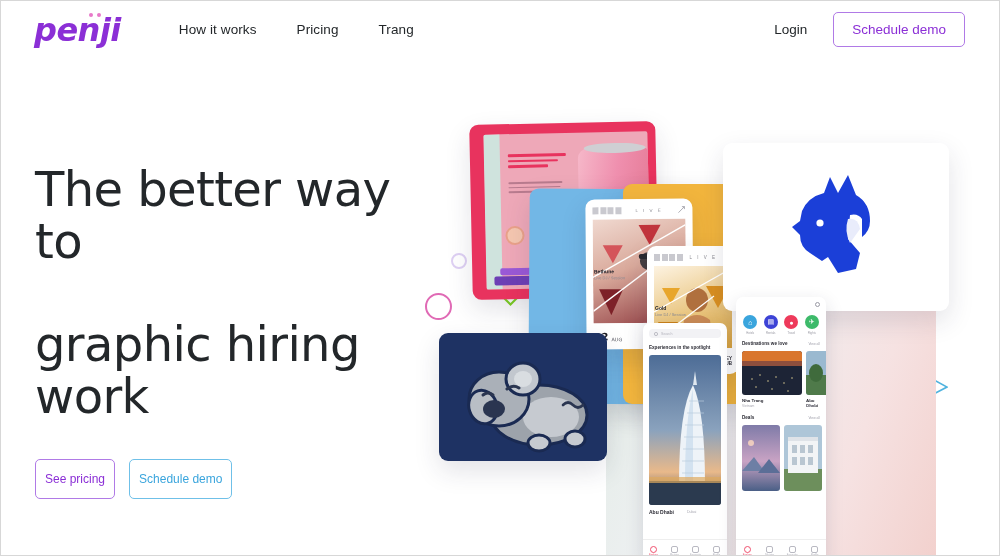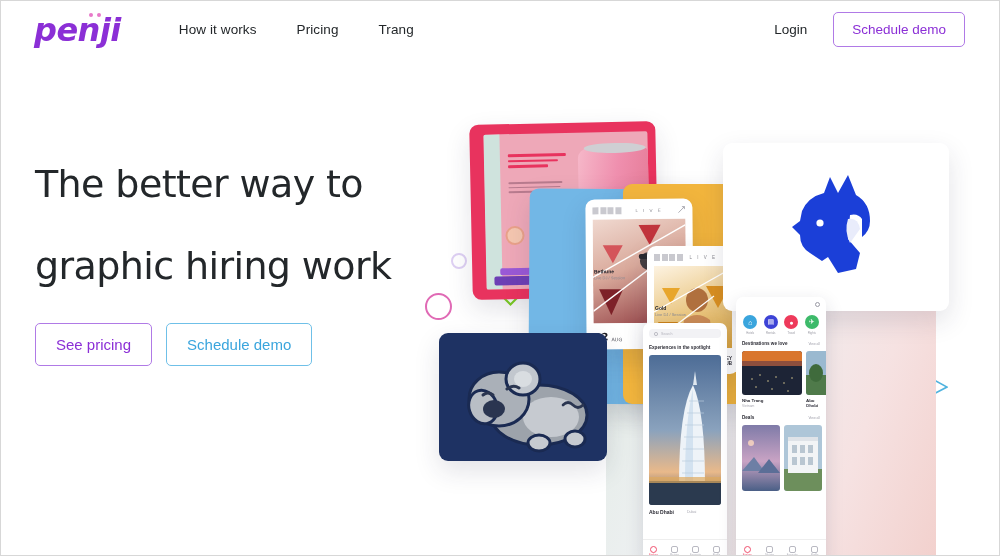--- a/index.html
+++ b/index.html
@@ -50,31 +50,31 @@
   .login-link { font-size: 13.5px; color: #23272a; cursor: pointer; }
   .demo-btn {
     font-size: 13.5px; color: #8b2fd6;
     border: 1.5px solid #b07ae6; border-radius: 5px;
     padding: 9px 18px; background: #fff; cursor: pointer; white-space: nowrap;
   }
 
   
   .hero-left { position: absolute; left: 34px; top: 163px; width: 400px; }
   .headline {
-    font-size: 38px; line-height: 1.08; font-weight: 400;
+    font-size: 48px; line-height: 1.08; font-weight: 400;
     color: #23272a; letter-spacing: -0.6px;
     font-family: "DejaVu Sans", sans-serif;
   }
   .subtext {
     margin-top: 26px; font-size: 13.5px; line-height: 1.65;
     color: #3b4045; max-width: 330px;
   }
   .cta-row { margin-top: 36px; display: flex; gap: 14px; }
   .btn {
-    font-size: 15px; padding: 12px 20px; border-radius: 5px;
+    font-size: 12px; padding: 12px 9px; border-radius: 5px;
     background: #fff; cursor: pointer; white-space: nowrap;
   }
   .btn-pricing { border: 1.5px solid #b07ae6; color: #8b2fd6; }
   .btn-demo2 { border: 1.5px solid #6fc0e8; color: #3aa5dd; }
 
   
   .collage { position: absolute; left: 400px; top: 100px; width: 600px; height: 420px; }
   .card { position: absolute; border-radius: 9px; overflow: hidden;
           box-shadow: 0 10px 26px rgba(40,40,70,.13); }
 

